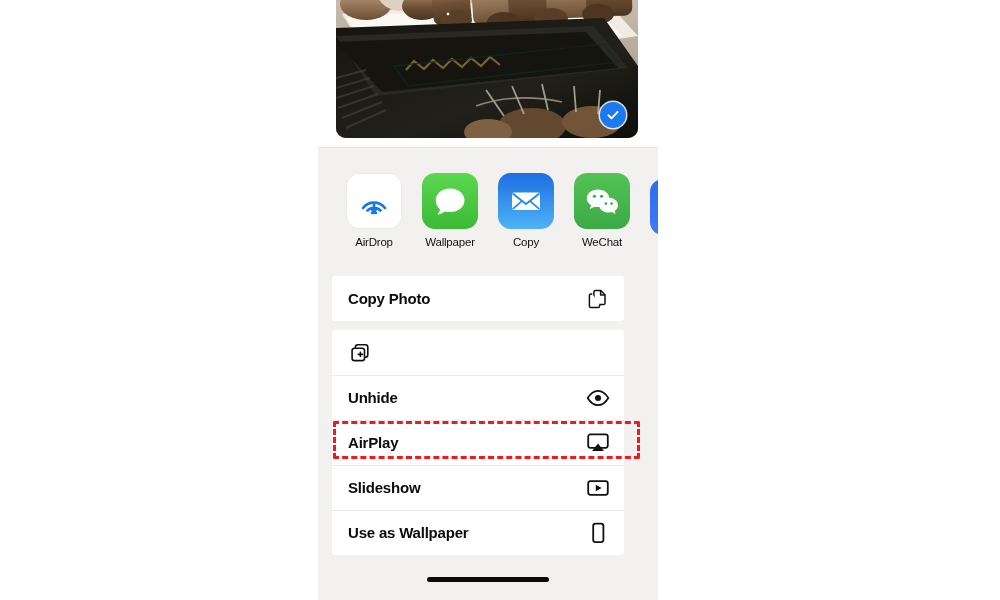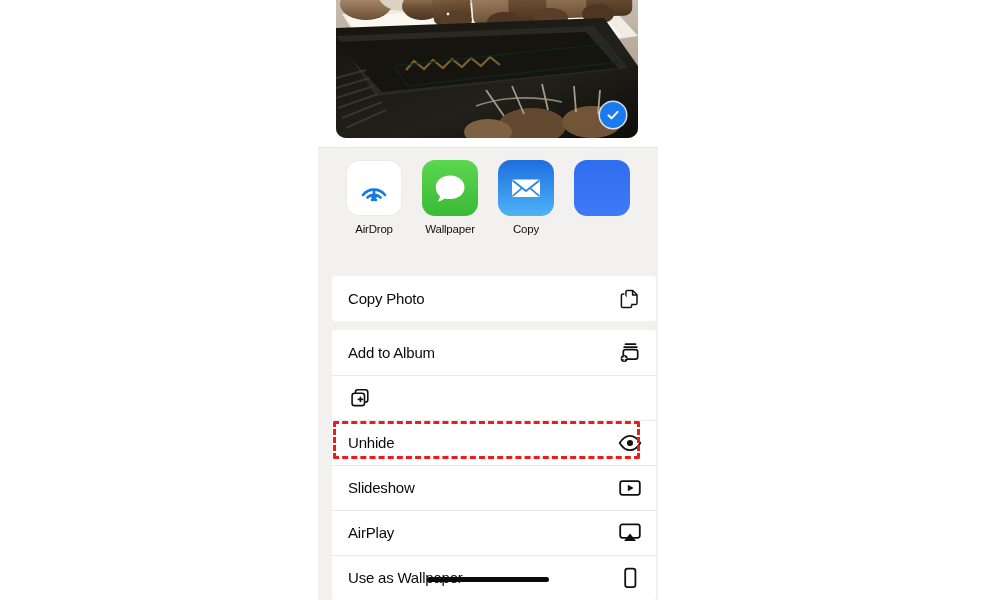--- a/index.html
+++ b/index.html
@@ -67,21 +67,21 @@
   }
 
   
   .apps-row {
     position: absolute;
     left: 0;
     top: 160px;
     width: 340px;
     height: 100px;
     display: flex;
-    align-items: flex-start;
+    align-items: center;
     padding-left: 18px;
     box-sizing: border-box;
   }
   .app {
     width: 76px;
     flex: 0 0 76px;
     display: flex;
     flex-direction: column;
     align-items: center;
   }
@@ -104,24 +104,25 @@
   .ico-airdrop { background:#ffffff; box-shadow: inset 0 0 0 1px #eceae7; }
   .ico-messages { background: linear-gradient(180deg,#5bd64f 0%,#3cba36 100%); }
   .ico-mail { background: linear-gradient(180deg,#1d6ee0 0%,#4fb3f5 100%); }
   .ico-wechat { background: linear-gradient(180deg,#54c254 0%,#3aaa45 100%); }
   .ico-partial { background: linear-gradient(180deg,#2f6df0 0%,#3f7af5 100%); }
 
   
   .group {
     position: absolute;
     left: 14px;
-    width: 324px;
+    width: 292px;
     background: #ffffff;
     border-radius: 4px;
     overflow: hidden;
+    font-weight: bold;
   }
   #group-copy { top: 276px; }
   #group-actions { top: 330px; }
 
   .row {
     position: relative;
     height: 45px;
     display: flex;
     align-items: center;
     padding: 0 14px 0 16px;
@@ -300,20 +301,35 @@
         <div class="app-glyph ico-mail">
           <svg width="38" height="38" viewBox="0 0 38 38">
             <rect x="5" y="10.5" width="28" height="17.5" rx="1.6" fill="#ffffff"></rect>
             <path d="M5.6 11.4 L19 22 L32.4 11.4" fill="none" stroke="#2a86e8" stroke-width="1.9" stroke-linejoin="round"></path>
             <path d="M5.6 27.2 L14.6 19.4 M32.4 27.2 L23.4 19.4" fill="none" stroke="#2a86e8" stroke-width="1.6"></path>
           </svg>
         </div>
         <div class="app-label">Copy</div>
       </div>
 
+      <div class="app">
+        <div class="app-glyph ico-wechat">
+          <svg width="38" height="38" viewBox="0 0 38 38">
+            <path d="M15 7.5 c6.2 0 11.2 3.9 11.2 8.8 0 4.9 -5 8.8 -11.2 8.8 -1.2 0 -2.4 -.15 -3.5 -.45
+                     l-4.6 2.3 1.2 -3.6 C5.4 21.6 3.8 19.1 3.8 16.3 3.8 11.4 8.8 7.5 15 7.5 Z" fill="#ffffff"></path>
+            <circle cx="11.4" cy="14.2" r="1.55" fill="#3aaa45"></circle>
+            <circle cx="18.6" cy="14.2" r="1.55" fill="#3aaa45"></circle>
+            <path d="M25.6 15.8 c5.2 0 9.4 3.3 9.4 7.4 0 2.3 -1.3 4.4 -3.4 5.8 l1 3 -3.9 -1.9
+                     c-1 .26 -2 .4 -3.1 .4 -5.2 0 -9.4 -3.3 -9.4 -7.3 0 -4.1 4.2 -7.4 9.4 -7.4 Z" fill="#ffffff"></path>
+            <circle cx="22.9" cy="21.6" r="1.3" fill="#3aaa45"></circle>
+            <circle cx="28.6" cy="21.6" r="1.3" fill="#3aaa45"></circle>
+          </svg>
+        </div>
+        <div class="app-label">WeChat</div>
+      </div>
 
       <div class="app">
         <div class="app-glyph ico-partial">
           
         </div>
         <div class="app-label"></div>
       </div>
 
     </div>
 
@@ -327,32 +343,20 @@
             <path d="M13.6 2.6 v4.4 h4.4" fill="none" stroke="#111" stroke-width="1.5" stroke-linejoin="round"></path>
             <path d="M12.6 16.6 v1.3 a1.6 1.6 0 0 1 -1.6 1.6 h-7 a1.6 1.6 0 0 1 -1.6 -1.6 v-10.4
                      a1.6 1.6 0 0 1 1.6 -1.6 h1.3" fill="#ffffff" stroke="#111" stroke-width="1.5" stroke-linejoin="round"></path>
           </svg>
         </div>
       </div>
     </div>
 
     <div class="group" id="group-actions">
 
-      <div class="row">
-        <div class="row-label">Add to Album</div>
-        <div class="row-icon">
-          <svg width="23" height="23" viewBox="0 0 23 23">
-            <path d="M6.5 3.2 h10" stroke="#111" stroke-width="1.7" stroke-linecap="round"></path>
-            <path d="M5.2 6.2 h12.6" stroke="#111" stroke-width="1.7" stroke-linecap="round"></path>
-            <rect x="4.3" y="8.6" width="14.4" height="9.6" rx="2.1" fill="#ffffff" stroke="#111" stroke-width="1.7"></rect>
-            <circle cx="5.2" cy="17.4" r="3.5" fill="#111"></circle>
-            <path d="M5.2 15.6 v3.6 M3.4 17.4 h3.6" stroke="#ffffff" stroke-width="1.3" stroke-linecap="round"></path>
-          </svg>
-        </div>
-      </div>
 
       <div class="row">
         <div class="row-icon">
           <svg width="22" height="22" viewBox="0 0 22 22">
             <rect x="6.4" y="2.8" width="12.4" height="12.4" rx="2.4" fill="#ffffff" stroke="#111" stroke-width="1.6"></rect>
             <rect x="3.1" y="6.2" width="12.4" height="12.4" rx="2.4" fill="#ffffff" stroke="#111" stroke-width="1.6"></rect>
             <path d="M9.3 12.4 h4.2 M11.4 10.3 v4.2" stroke="#111" stroke-width="1.6" stroke-linecap="round"></path>
           </svg>
         </div>
       </div>
@@ -362,40 +366,40 @@
         <div class="row-icon">
           <svg width="26" height="20" viewBox="0 0 26 20">
             <path d="M1.8 10 C5.2 4.4 9 2.2 13 2.2 s7.8 2.2 11.2 7.8 C20.8 15.6 17 17.8 13 17.8
                      S5.2 15.6 1.8 10 Z" fill="#ffffff" stroke="#111" stroke-width="1.9" stroke-linejoin="round"></path>
             <circle cx="13" cy="10" r="3.3" fill="#111"></circle>
           </svg>
         </div>
       </div>
 
       <div class="row">
+        <div class="row-label">AirPlay</div>
+        <div class="row-icon">
+          <svg width="24" height="21" viewBox="0 0 24 21">
+            <rect x="2.2" y="2.4" width="19.6" height="13.4" rx="2.2" fill="#ffffff" stroke="#111" stroke-width="1.8"></rect>
+            <path d="M12 11.4 L18 19 L6 19 Z" fill="#111"></path>
+          </svg>
+        </div>
+      </div>
+
+      <div class="row">
         <div class="row-label">Slideshow</div>
         <div class="row-icon">
           <svg width="24" height="20" viewBox="0 0 24 20">
             <rect x="2.2" y="3.2" width="19.6" height="13.6" rx="2.2" fill="#ffffff" stroke="#111" stroke-width="1.8"></rect>
             <path d="M9.8 6.7 L15.6 10 L9.8 13.3 Z" fill="#111"></path>
           </svg>
         </div>
       </div>
 
       <div class="row">
-        <div class="row-label">AirPlay</div>
-        <div class="row-icon">
-          <svg width="24" height="21" viewBox="0 0 24 21">
-            <rect x="2.2" y="2.4" width="19.6" height="13.4" rx="2.2" fill="#ffffff" stroke="#111" stroke-width="1.8"></rect>
-            <path d="M12 11.4 L18 19 L6 19 Z" fill="#111"></path>
-          </svg>
-        </div>
-      </div>
-
-      <div class="row">
         <div class="row-label">Use as Wallpaper</div>
         <div class="row-icon">
           <svg width="18" height="24" viewBox="0 0 18 24">
             <rect x="4.2" y="2.6" width="10.2" height="18.6" rx="2.4" fill="#ffffff" stroke="#111" stroke-width="1.8"></rect>
           </svg>
         </div>
       </div>
 
     </div>
 

